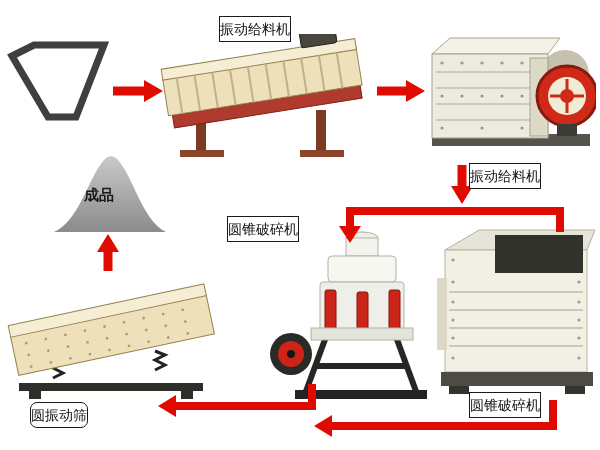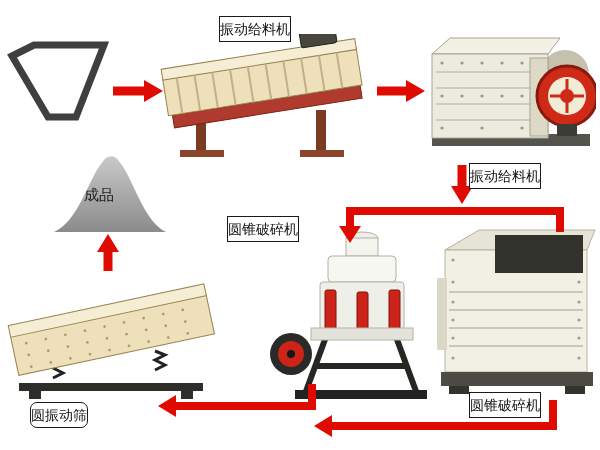--- a/index.html
+++ b/index.html
@@ -11,21 +11,21 @@
   .machine { position:absolute; z-index:1; }
   .arrows  { position:absolute; left:0; top:0; z-index:5; pointer-events:none; }
   .label {
     position:absolute; z-index:10;
     background:#ffffff; border:1px solid #1a1a1a;
     padding:3px 0; font-size:14px; line-height:1.3;
     color:#111111; white-space:nowrap;
   }
   .pile-label {
     position:absolute; z-index:11;
-    font-size:15px; font-weight:normal; color:#1a1a1a; white-space:nowrap;
+    font-size:15px; font-weight:bold; color:#1a1a1a; white-space:nowrap;
   }
 </style>
 </head>
 <body>
 
 <div class="stage">
 
   <svg class="machine" style="left:6px; top:40px;" width="104" height="84" viewBox="0 0 104 84">
     <path d="M6 16 L28 5 L98 5 L70 77 L42 77 Z" fill="#ffffff" stroke="#3f3f3f" stroke-width="7" stroke-linejoin="miter"></path>
   </svg>

